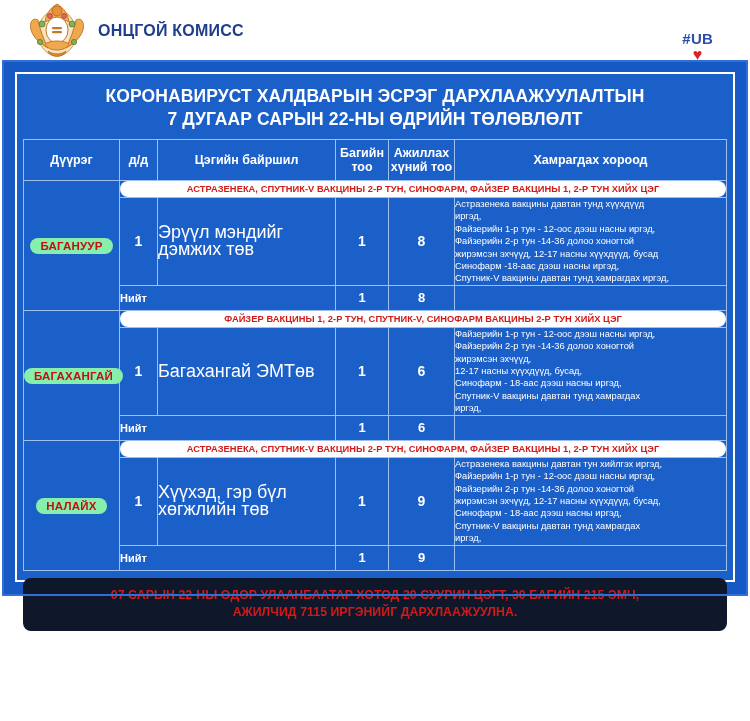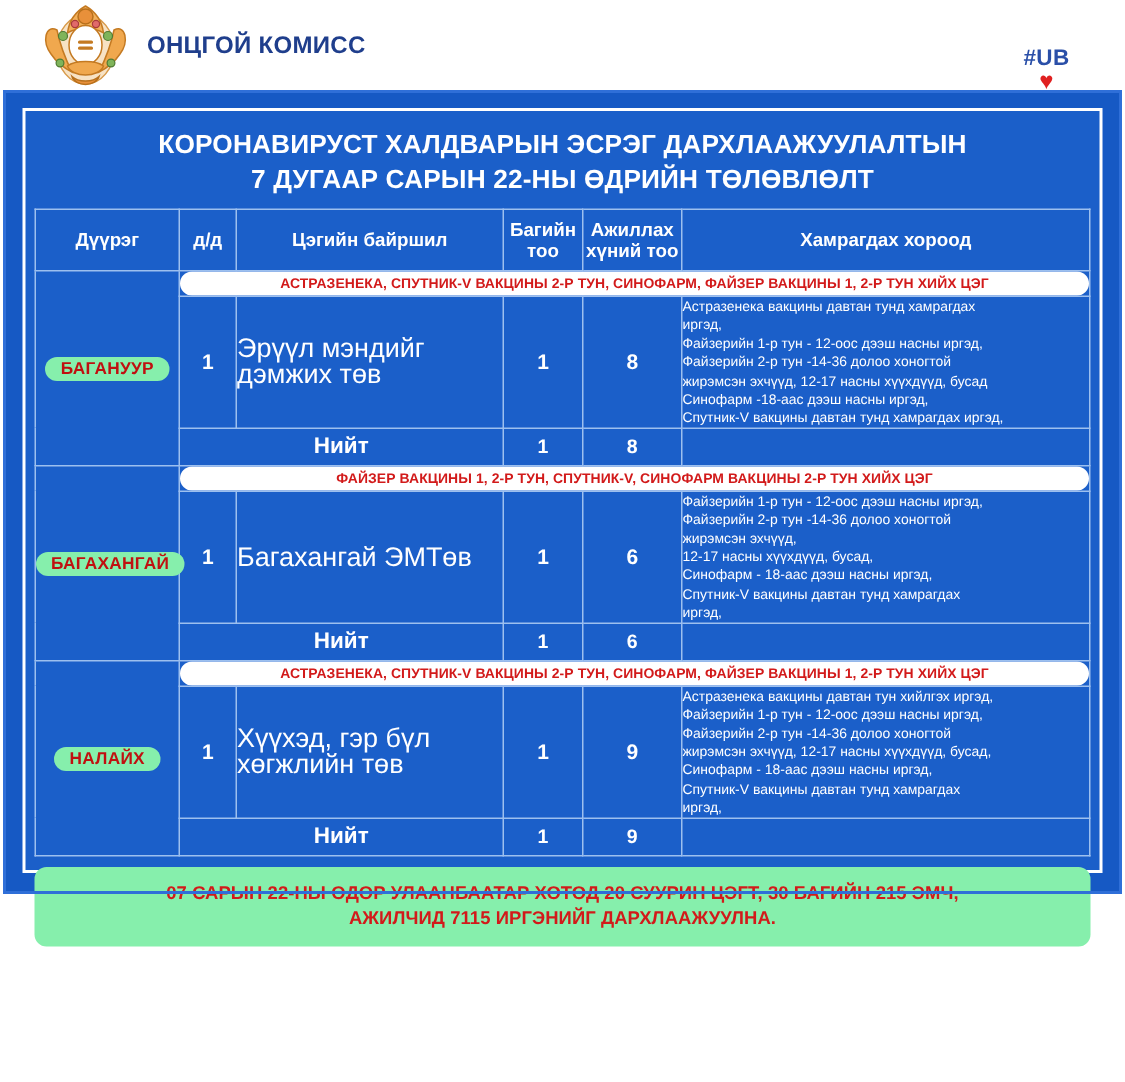--- a/index.html
+++ b/index.html
@@ -170,35 +170,35 @@
     line-height: 12.4px;
     padding: 5px 7px 5px 8px;
     vertical-align: middle;
   }
   td.khoroo div { white-space: nowrap; }
 
   tr.total-row td {
     height: 24px;
   }
   td.total-label {
-    text-align: center;
-    font-size: 15px;
+    text-align: left;
+    font-size: 11px;
     font-weight: bold;
   }
   td.total-num {
     text-align: center;
     font-size: 13px;
     font-weight: bold;
   }
   td.empty-khoroo { }
 
   
   .footer {
     margin-top: 7px;
-    background: #86efac;
+    background: #0f172a;
     border-radius: 8px;
     padding: 9px 10px 10px 10px;
     text-align: center;
     color: #d21a1a;
     font-weight: bold;
     font-size: 12.3px;
     line-height: 17px;
     letter-spacing: .05px;
   }
 </style>
@@ -282,21 +282,21 @@
           <td class="banner-cell" colspan="5">
             <div class="banner">АСТРАЗЕНЕКА, СПУТНИК-V ВАКЦИНЫ 2-Р ТУН, СИНОФАРМ, ФАЙЗЕР ВАКЦИНЫ 1, 2-Р ТУН ХИЙХ ЦЭГ</div>
           </td>
         </tr>
         <tr>
           <td class="num">1</td>
           <td class="place">Эрүүл мэндийг дэмжих төв</td>
           <td class="num">1</td>
           <td class="num">8</td>
           <td class="khoroo">
-            <div>Астразенека вакцины давтан тунд хамрагдах</div>
+            <div>Астразенека вакцины давтан тунд хүүхдүүд</div>
             <div>иргэд,</div>
             <div>Файзерийн 1-р тун - 12-оос дээш насны  иргэд,</div>
             <div>Файзерийн 2-р тун -14-36 долоо хоногтой</div>
             <div>жирэмсэн эхчүүд, 12-17 насны хүүхдүүд, бусад</div>
             <div>Синофарм -18-аас дээш насны иргэд,</div>
             <div>Спутник-V вакцины давтан тунд хамрагдах  иргэд,</div>
           </td>
         </tr>
         <tr class="total-row">
           <td class="total-label" colspan="2">Нийт</td>

